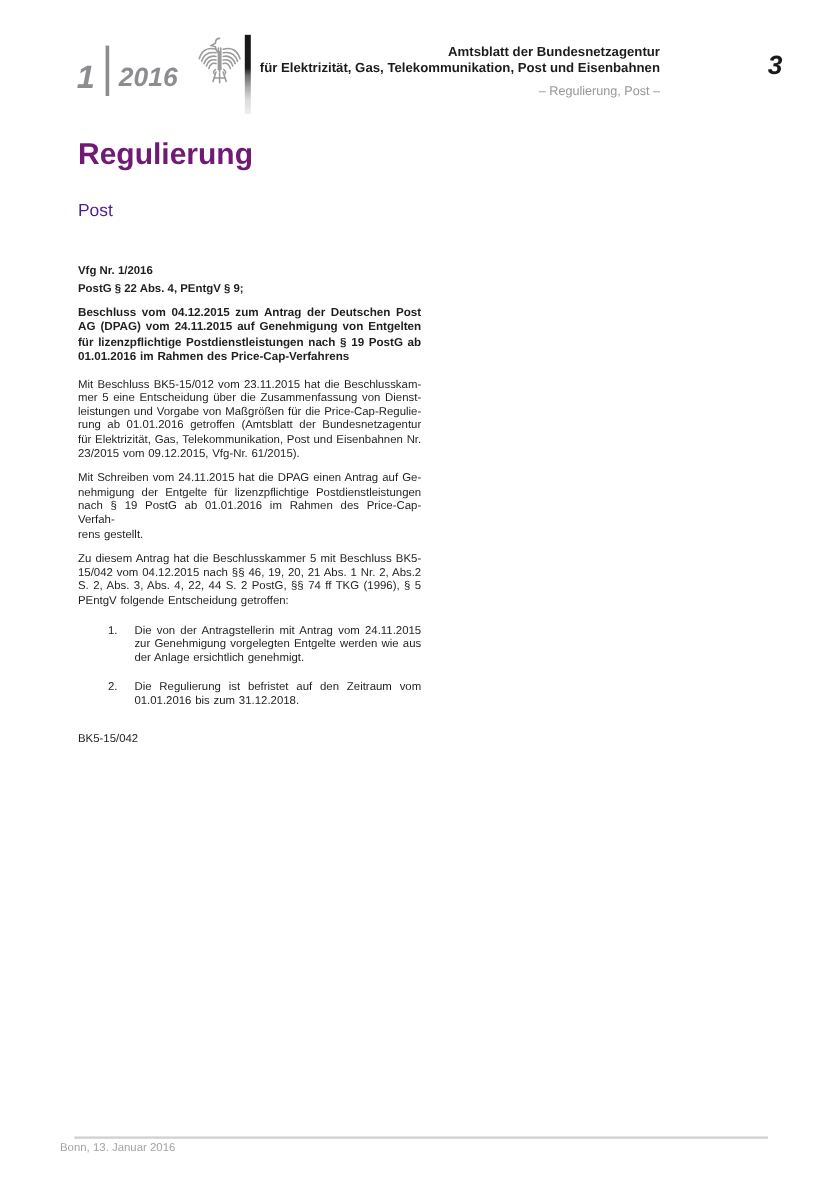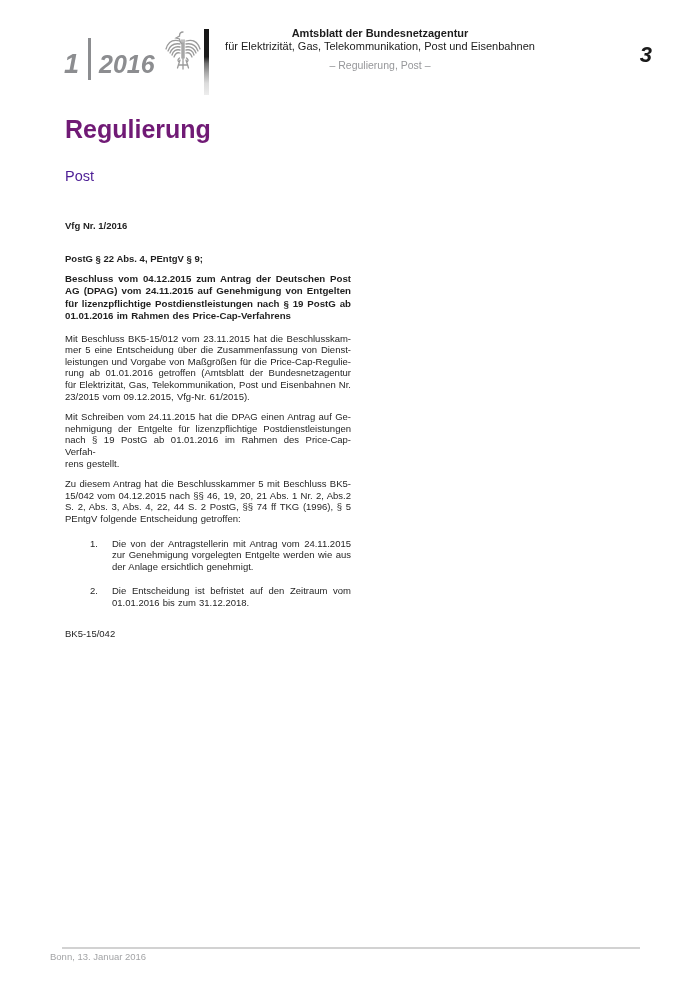--- a/index.html
+++ b/index.html
@@ -9,45 +9,45 @@
     overflow:hidden;
   }
 
   
   .issue {
     position:absolute; left:64px; top:38px; display:flex; align-items:flex-end;
     color:#8c8d90; font-style:italic; font-weight:bold;
   }
   .issue .num   { font-size:27px; line-height:27px; padding-bottom:2px; }
   .issue .ybar  { width:3px; height:42px; background:#8c8d90; margin:0 8px 0 9px; }
-  .issue .year  { font-size:25px; line-height:27px; padding-bottom:2px; }
+  .issue .year  { font-size:22px; line-height:27px; padding-bottom:2px; }
 
   .eagle { position:absolute; left:163px; top:26px; width:40px; height:46px; }
   .hdr-bar {
     position:absolute; left:204px; top:29px; width:5px; height:66px;
     background:linear-gradient(#161616 0%, #1c1c1c 42%, #6e6e6e 52%, #a8a8a8 66%, #dcdcdc 82%, #ededed 100%);
   }
 
-  .masthead { position:absolute; left:210px; top:27px; width:340px; text-align:center; }
+  .masthead { position:absolute; left:210px; top:38px; width:340px; text-align:right; }
   .masthead .l1 { font-weight:bold; font-size:11px; line-height:12.5px; color:#1c1c1c; }
-  .masthead .l2 { font-weight:normal; font-size:11px; line-height:12.5px; color:#1c1c1c; }
+  .masthead .l2 { font-weight:bold; font-size:11px; line-height:12.5px; color:#1c1c1c; }
   .masthead .l3 { font-size:10.5px; color:#96979a; margin-top:7px; }
 
   .pageno {
     position:absolute; right:48px; top:42px; font-size:22px; font-weight:bold;
     font-style:italic; color:#1a1a1a;
   }
 
   
   .col { position:absolute; left:65px; top:118px; width:286px; }
 
   .h-section { font-size:25px; font-weight:bold; line-height:22px; margin:0 0 28px 0; color:#701a75; }
   .h-sub     { font-size:14.5px; line-height:16px; margin:0 0 36px 0; color:#4c1d95; }
 
-  .ref   { font-size:9.5px; font-weight:bold; margin:0 0 22px 0; }
+  .ref   { font-size:9.5px; font-weight:bold; margin:0 0 4px 0; }
   .legal { font-size:9.5px; font-weight:bold; margin:0 0 9px 0; }
 
   .para       { font-size:9.5px; line-height:11.6px; margin:0 0 9px 0; }
   .para.bold  { font-weight:bold; font-size:9.7px; line-height:12.4px; margin-bottom:10px; }
   .jline      { text-align:justify; text-align-last:justify; word-spacing:0.5px; }
   .jline.last { text-align-last:left; }
 
   .olist { margin:13px 0 6px 0; }
   .olist .item { display:flex; margin:0 0 13px 0; font-size:9.5px; line-height:11.6px; }
   .olist .n    { width:22px; margin-left:25px; flex:none; }
@@ -151,21 +151,21 @@
         <span class="n">1.</span>
         <span class="t">
             <div class="jline">Die von der Antragstellerin mit Antrag vom 24.11.2015</div>
             <div class="jline">zur Genehmigung vorgelegten Entgelte werden wie aus</div>
             <div class="jline last">der Anlage ersichtlich genehmigt.</div>
           </span>
       </div>
       <div class="item">
         <span class="n">2.</span>
         <span class="t">
-            <div class="jline">Die Entscheidung ist befristet auf den Zeitraum vom</div>
+            <div class="jline">Die Regulierung ist befristet auf den Zeitraum vom</div>
             <div class="jline last">01.01.2016 bis zum 31.12.2018.</div>
           </span>
       </div>
     </div>
 
     <div class="case">BK5-15/042</div>
   </div>
 
   <div class="foot-rule"></div>
   <div class="foot-date">Bonn, 13. Januar 2016</div>

